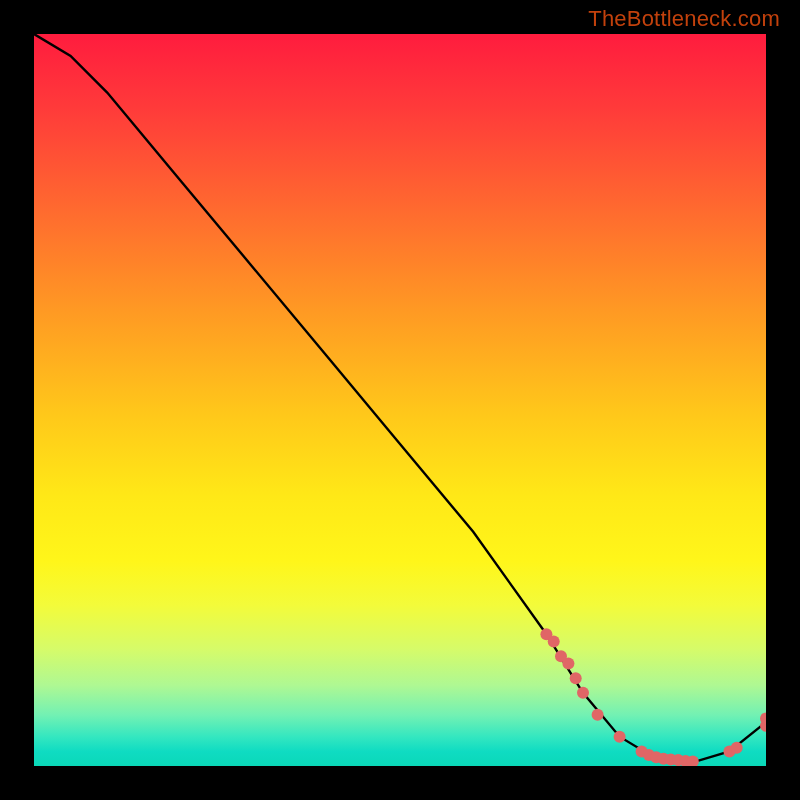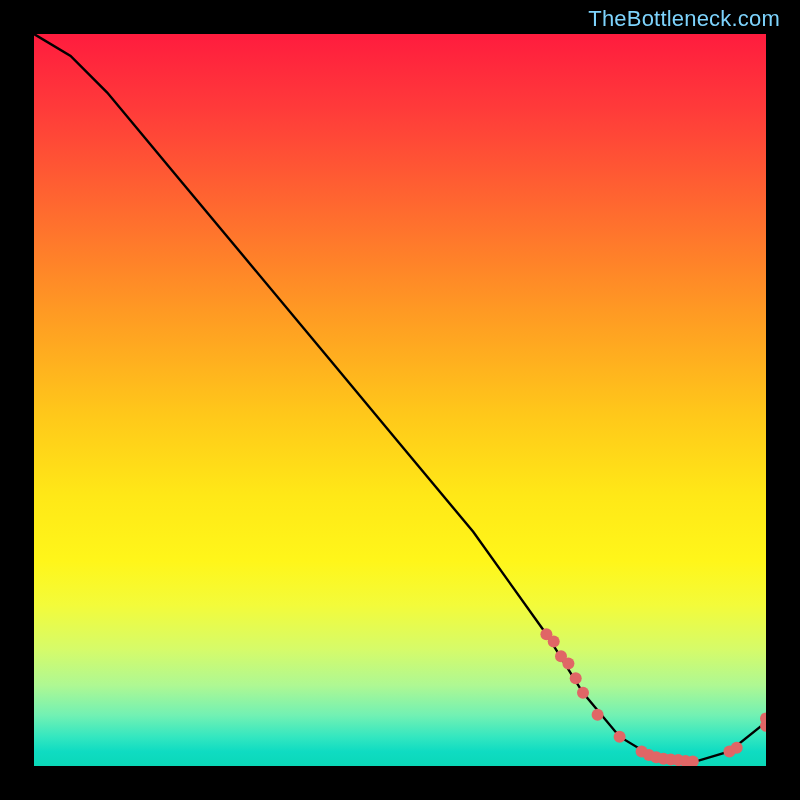--- a/index.html
+++ b/index.html
@@ -38,21 +38,21 @@
       #0fdcc2 98%,
       #0ad8b8 100%
     );
   }
   .watermark {
     position: absolute;
     top: 6px;
     right: 20px;
     font-family: Arial, Helvetica, sans-serif;
     font-size: 22px;
-    color: #7dd3fc;
+    color: #c2410c;
     letter-spacing: 0.2px;
     user-select: none;
   }
   svg.curve {
     position: absolute;
     left: 0;
     top: 0;
     width: 732px;
     height: 732px;
   }

